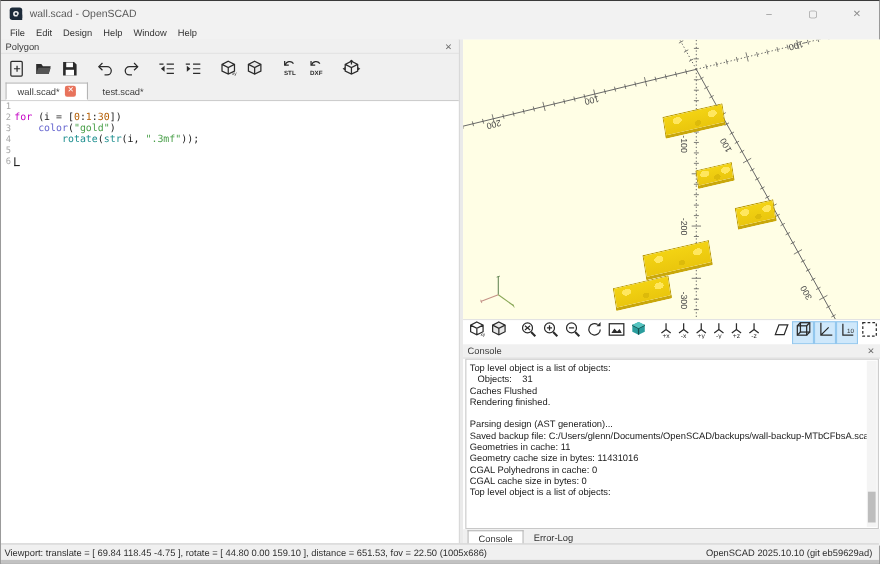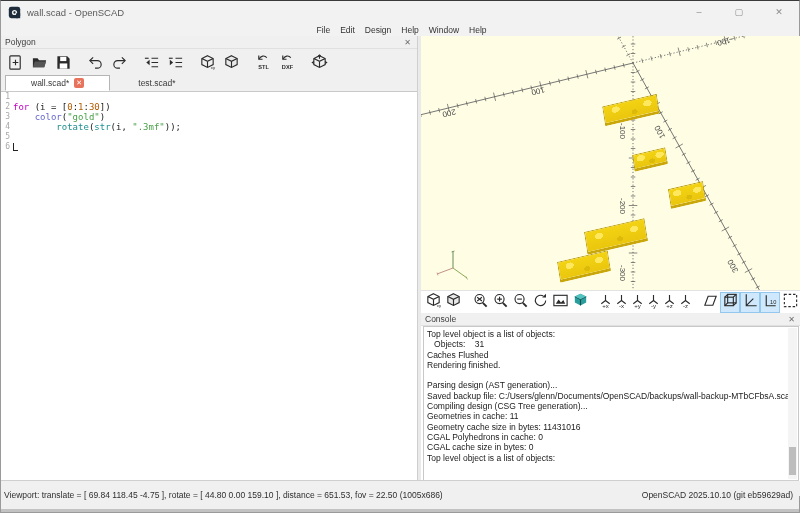--- a/index.html
+++ b/index.html
@@ -7,42 +7,42 @@
   .window { position:relative; width:800px; height:513px; background:#f0f0f0; border:1px solid #9a9a9a; border-top:1px solid #3a3a3a; }
 
   
   .titlebar { position:absolute; top:0; left:0; right:0; height:22px; background:#f2f2f2; display:flex; align-items:center; }
   .logo { width:13px; height:13px; margin:0 6px 0 7px; }
   .title-text { font-size:9.5px; color:#5a5a5a; }
   .win-controls { margin-left:auto; display:flex; height:100%; }
   .win-btn { width:40px; height:100%; display:flex; align-items:center; justify-content:center; font-size:9px; color:#8d8d8d; }
 
   
-  .menubar { position:absolute; top:22px; left:0; right:0; height:13px; background:#f2f2f2; display:flex; align-items:center; padding-left:3px;justify-content:center; }
+  .menubar { position:absolute; top:22px; left:0; right:0; height:13px; background:#f2f2f2; display:flex; align-items:center; padding-left:3px; }
   .menu-item { font-size:8.5px; color:#333; padding:0 5px; }
 
   
   .main { position:absolute; top:35px; left:0; right:0; bottom:18px; }
   .editor-dock { position:absolute; left:0; top:0; width:417px; height:100%; background:#f0f0f0; border-right:1px solid #cfcfcf; }
   .splitter { position:absolute; left:417px; top:0; width:3px; height:100%; background:#eaeaea; }
   .right-panel { position:absolute; left:420px; top:0; width:380px; height:100%; background:#fff; }
 
   .dock-header { height:13px; display:flex; align-items:center; background:#f0f0f0; border-bottom:1px solid #e0e0e0; }
   .dock-title { font-size:8.5px; color:#3c3c3c; padding-left:4px; }
   .dock-close { margin-left:auto; font-size:8px; color:#6e6e6e; padding-right:6px; }
 
   
   .ed-toolbar { height:26px; display:flex; align-items:center; padding-left:2px; background:#f0f0f0; }
   .tool-btn { width:24px; height:24px; display:flex; align-items:center; justify-content:center; }
   .tool-btn.gap { margin-left:8px; }
   .tool-btn svg { display:block; }
 
   
   .tabbar { height:17px; display:flex; align-items:flex-end; background:#f0f0f0; border-bottom:1px solid #c9c9c9; padding-left:4px; }
-  .tab { height:16px; display:flex; align-items:center; padding:0 25px; font-size:8.5px; color:#3a3a3a; margin-right:3px; }
+  .tab { height:16px; display:flex; align-items:center; padding:0 10px; font-size:8.5px; color:#3a3a3a; margin-right:3px; }
   .tab.active { background:#fff; border:1px solid #b5b5b5; border-bottom:1px solid #fff; }
   .tab-close { width:10px; height:10px; margin-left:5px; background:#e8735c; border-radius:2px; color:#fff; font-size:7px; line-height:10px; text-align:center; }
 
   
   .code-area { position:absolute; top:56px; left:0; right:0; bottom:0; background:#fff; font-family:"DejaVu Sans Mono",monospace; font-size:9px; line-height:10px; overflow:hidden; }
   .code-line { display:flex; white-space:pre; }
   .ln { width:12px; text-align:right; color:#a8a8a8; font-size:8px; padding-right:3px; flex:none; }
   .tok-kw { color:#c400c4; }
   .tok-fn { color:#6565cf; }
   .tok-im { color:#1d8f8f; }
@@ -73,21 +73,21 @@
   .console-body { position:absolute; top:290px; left:2px; width:376px; height:155px; background:#fff; border:1px solid #c8c8c8; font-size:8.5px; line-height:10.3px; color:#1a1a1a; padding:2px 0 0 3px; overflow:hidden; }
   .console-line { white-space:pre; }
   .con-scroll { position:absolute; top:1px; bottom:1px; right:1px; width:9px; background:#f4f4f4; }
   .con-thumb { position:absolute; right:1px; bottom:4px; width:7px; height:28px; background:#bdbdbd; }
 
   .bottom-tabs { position:absolute; top:445px; left:0; width:380px; height:15px; background:#f0f0f0; display:flex; align-items:flex-end; padding-left:4px; }
   .btab { font-size:8.5px; color:#333; height:14px; display:flex; align-items:center; padding:0 9px; }
   .btab.active { background:#fff; border:1px solid #b5b5b5; border-bottom:none; }
 
   
-  .statusbar { position:absolute; bottom:0; left:0; right:0; height:32px; background:#f0f0f0; border-top:1px solid #cfcfcf; border-bottom:3px solid #c2c2c2; display:flex; align-items:center; justify-content:space-between; padding:0 6px 0 3px; }
+  .statusbar { position:absolute; bottom:0; left:0; right:0; height:18px; background:#f0f0f0; border-top:1px solid #cfcfcf; border-bottom:3px solid #c2c2c2; display:flex; align-items:center; justify-content:space-between; padding:0 6px 0 3px; }
   .status-text { font-size:8.5px; color:#2e2e2e; }
 </style>
 </head>
 <body>
 
 <div class="window">
 
   <div class="titlebar">
     <svg class="logo" viewBox="0 0 16 16">
         <rect x="1" y="1" width="14" height="14" rx="3" fill="#1d2b3a"></rect>
@@ -419,21 +419,20 @@
         <div class="con-scroll">
           <div class="con-thumb"></div>
         </div>
       <div class="console-line">Top level object is a list of objects:</div>
           <div class="console-line">   Objects:    31</div>
           <div class="console-line">Caches Flushed</div>
           <div class="console-line">Rendering finished.</div>
           <div class="console-line"> </div>
           <div class="console-line">Parsing design (AST generation)...</div>
           <div class="console-line">Saved backup file: C:/Users/glenn/Documents/OpenSCAD/backups/wall-backup-MTbCFbsA.scad</div>
-          <div class="console-line">Compiling design (CSG Tree generation)...</div>
           <div class="console-line">Geometries in cache: 11</div>
           <div class="console-line">Geometry cache size in bytes: 11431016</div>
           <div class="console-line">CGAL Polyhedrons in cache: 0</div>
           <div class="console-line">CGAL cache size in bytes: 0</div>
           <div class="console-line">Top level object is a list of objects:</div>
         </div>
 
       <div class="bottom-tabs" id="bottom-tabs">
           <div class="btab active">Console</div>
           <div class="btab">Error-Log</div>

